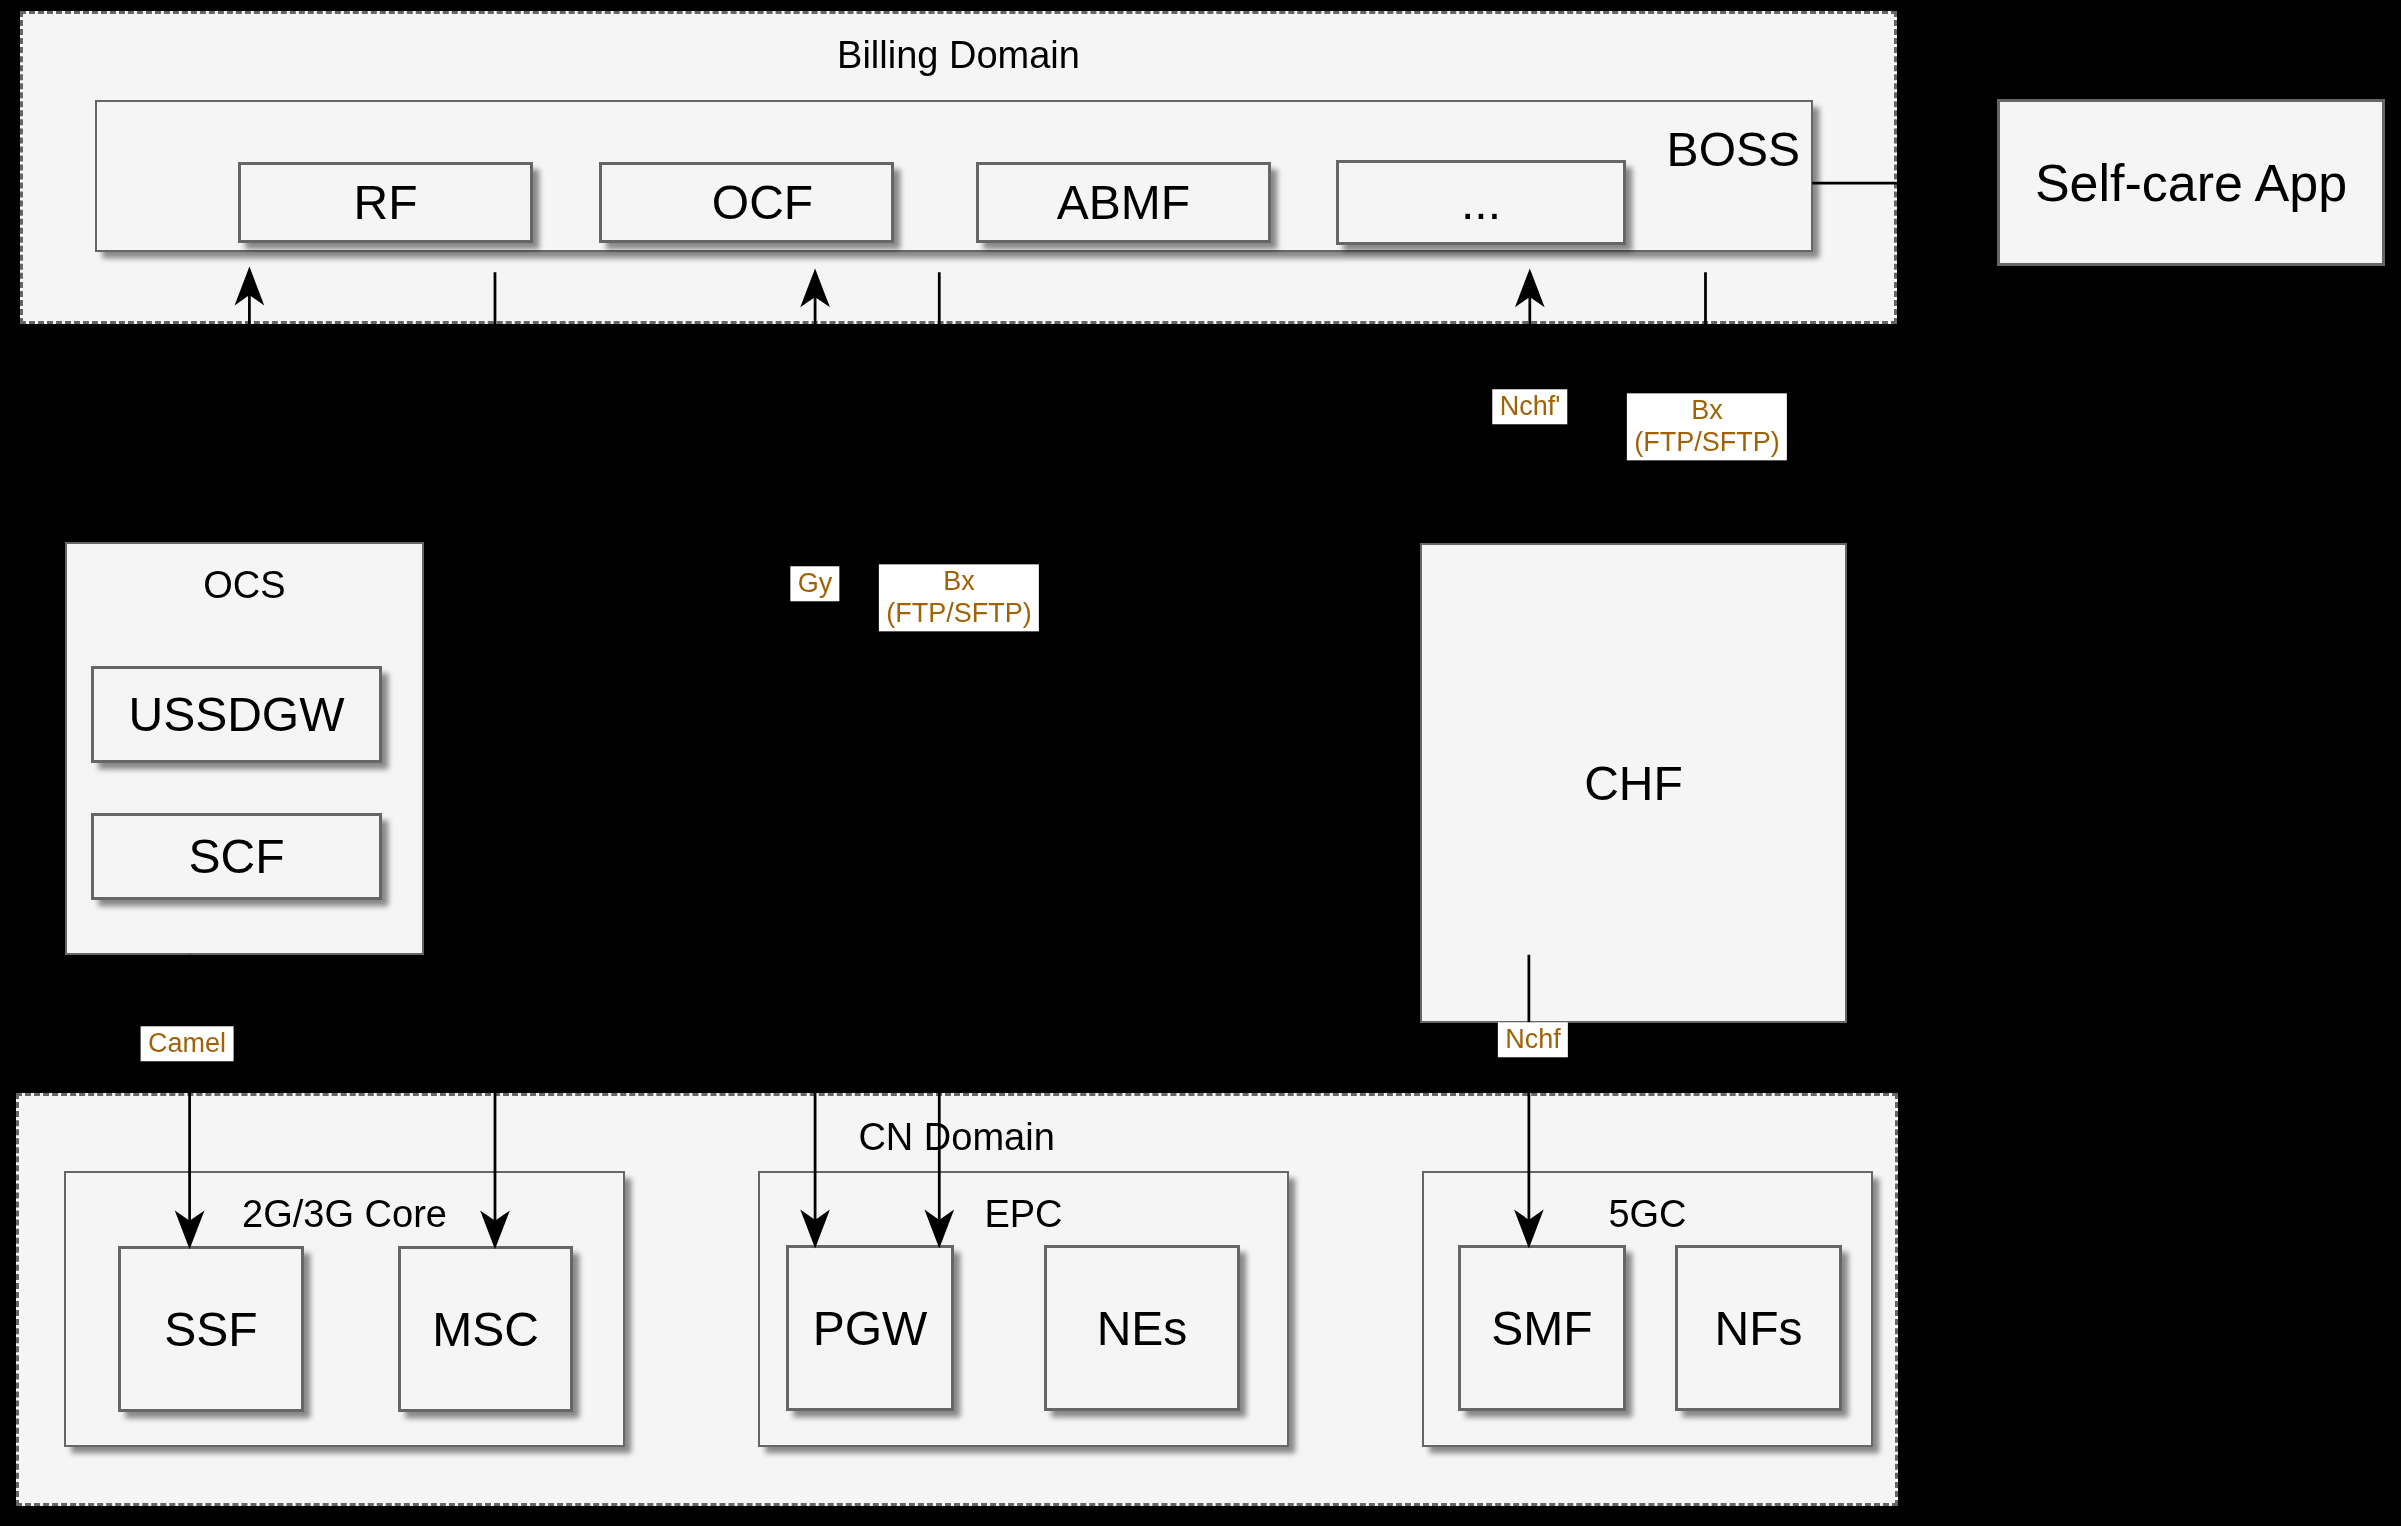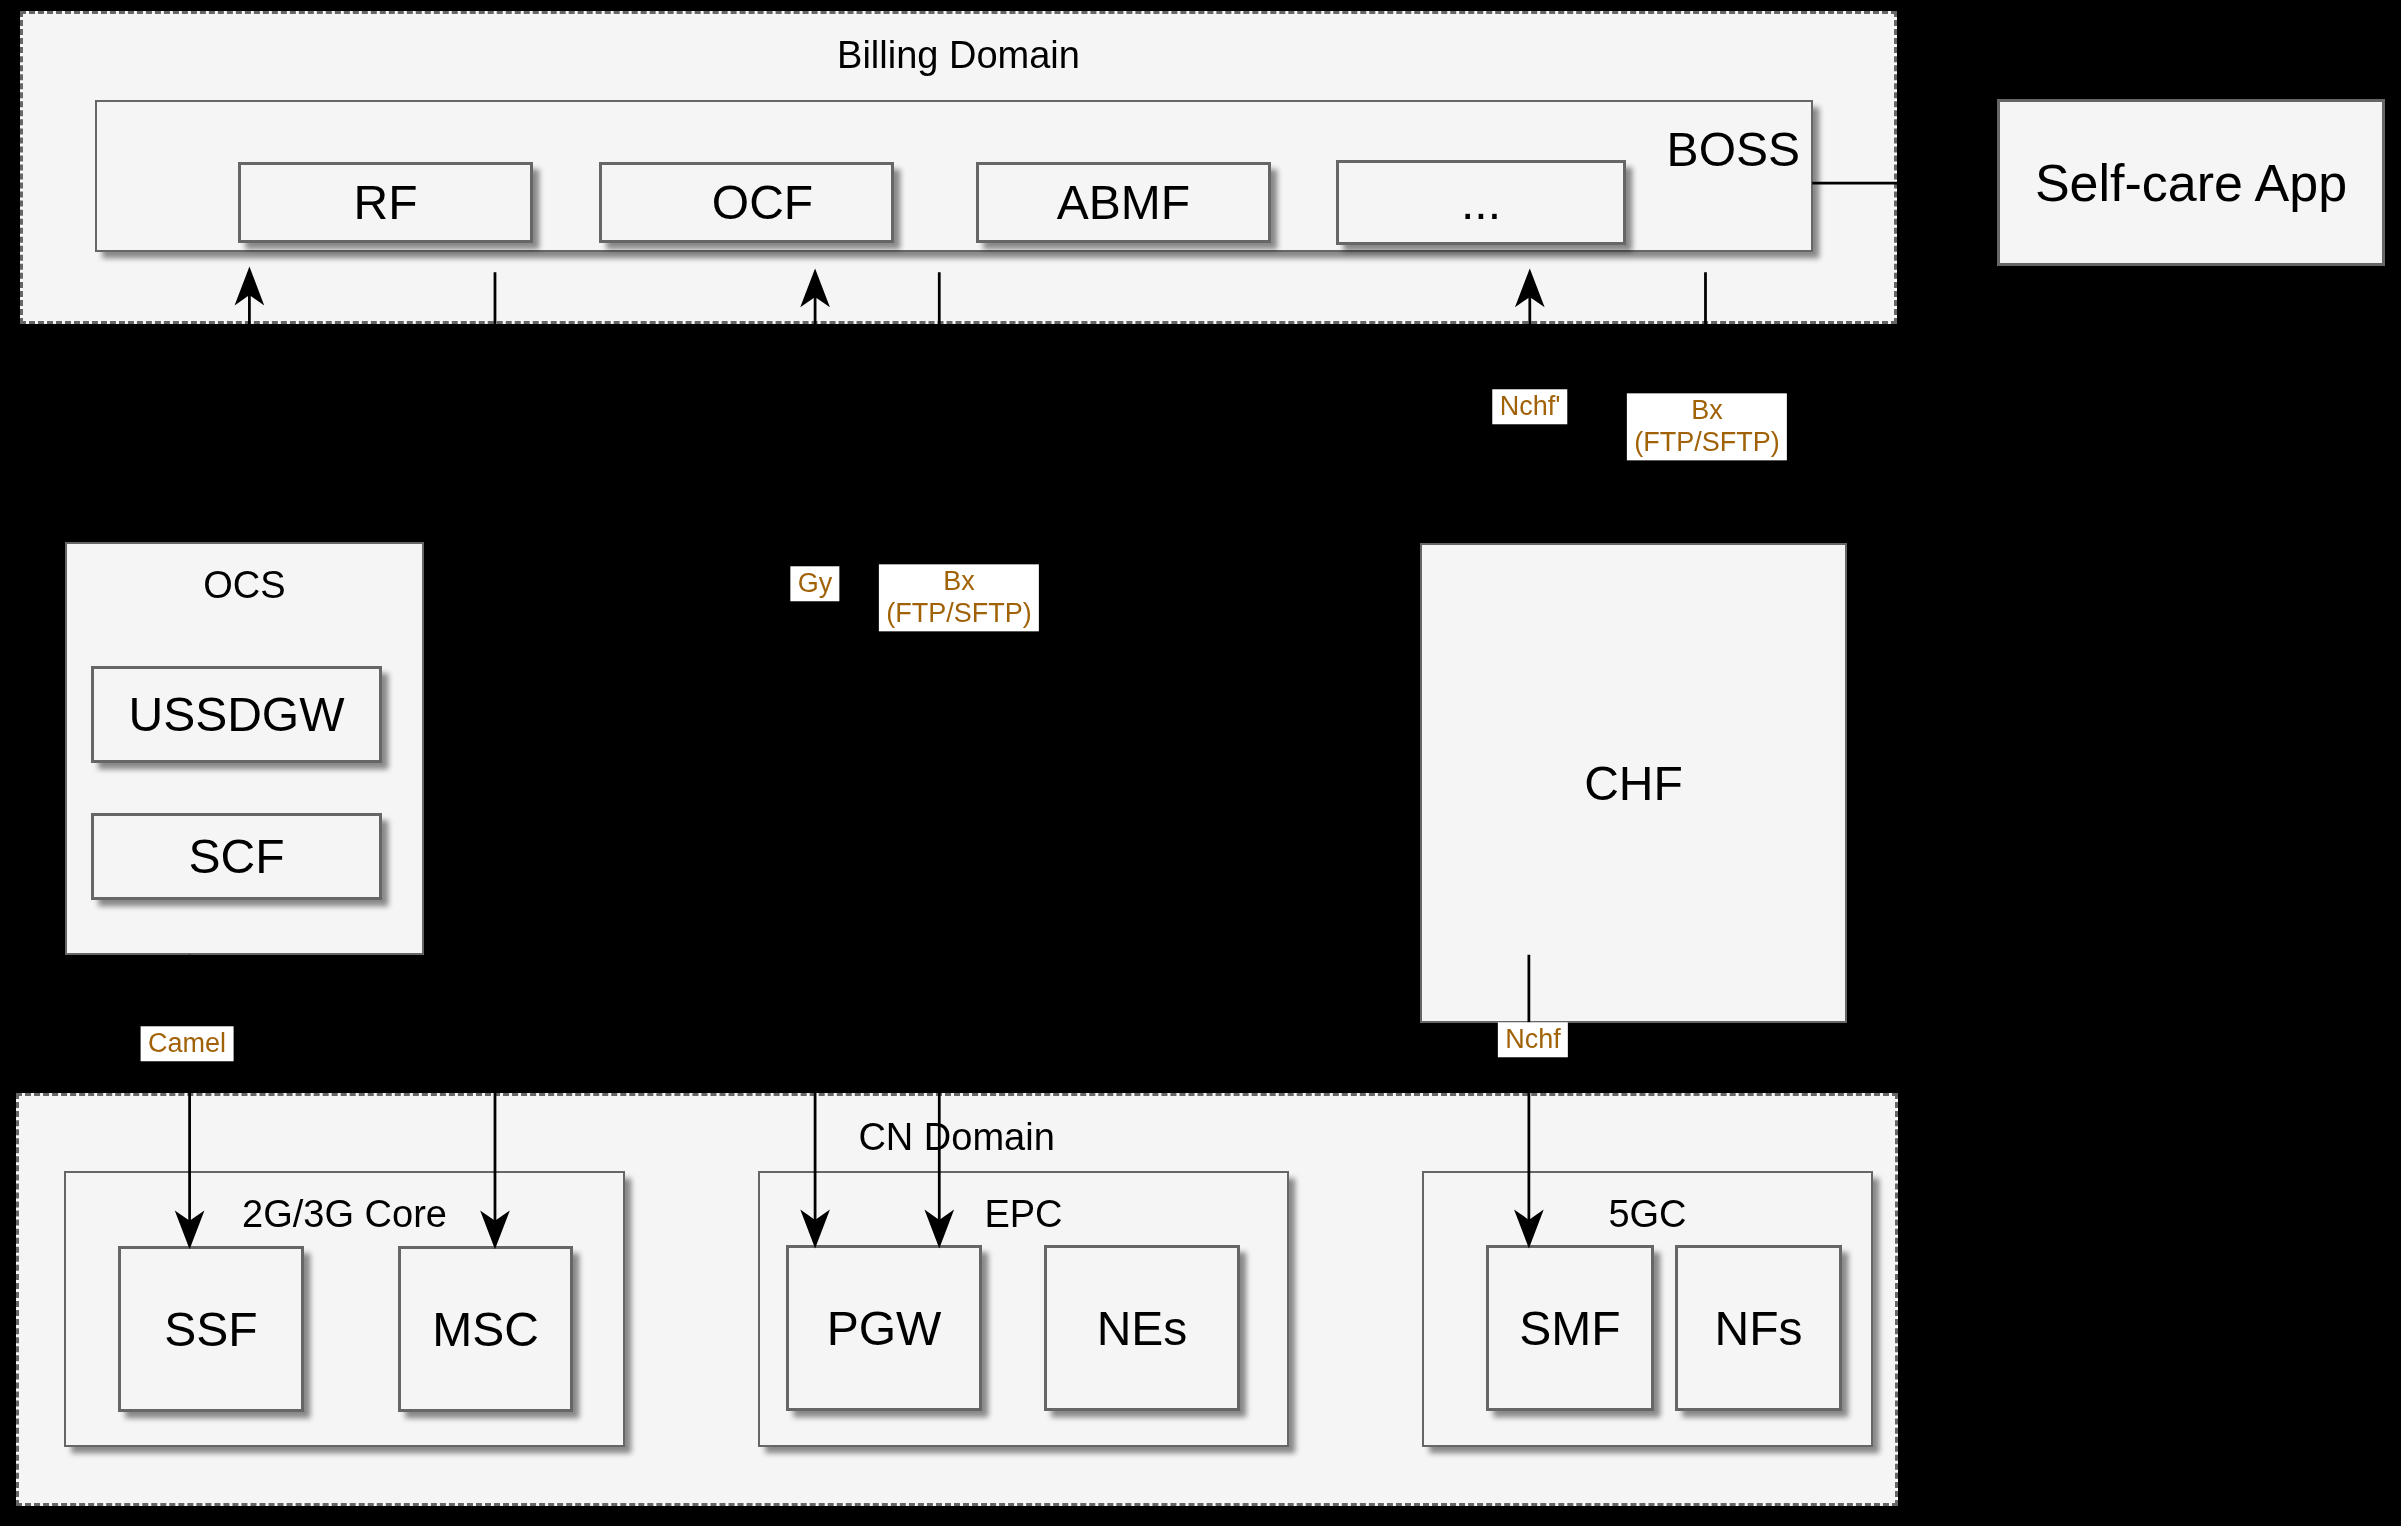--- a/index.html
+++ b/index.html
@@ -51,23 +51,23 @@
   #ocs{left:65px;top:542px;width:359px;height:413px;}
   #ussdgw{left:91px;top:666px;width:291px;height:97px;}
   #scf{left:91px;top:813px;width:291px;height:87px;}
   #chf{left:1420px;top:543px;width:427px;height:480px;padding-left:27px;}
   #cn-domain{left:15.6px;top:1093px;width:1882px;height:413px;}
   #core2g3g{left:64px;top:1171px;width:561px;height:276px;}
   #epc{left:758px;top:1171px;width:531px;height:276px;}
   #fivegc{left:1422px;top:1171px;width:451px;height:276px;}
   #ssf{left:118px;top:1246px;width:186px;height:166px;}
   #msc{left:398px;top:1246px;width:175px;height:166px;}
-  #pgw{left:786px;top:1245px;width:196px;height:166px;}
+  #pgw{left:786px;top:1245px;width:168px;height:166px;}
   #nes{left:1044px;top:1245px;width:196px;height:166px;}
-  #smf{left:1458px;top:1245px;width:168px;height:166px;margin-left:28px;}
+  #smf{left:1458px;top:1245px;width:168px;height:166px;}
   #nfs{left:1675px;top:1245px;width:167px;height:166px;}
 
   
   #edges{
     position:absolute;left:0;top:0;width:2401px;height:1526px;
     pointer-events:none;
   }
 
   
   .iface{

